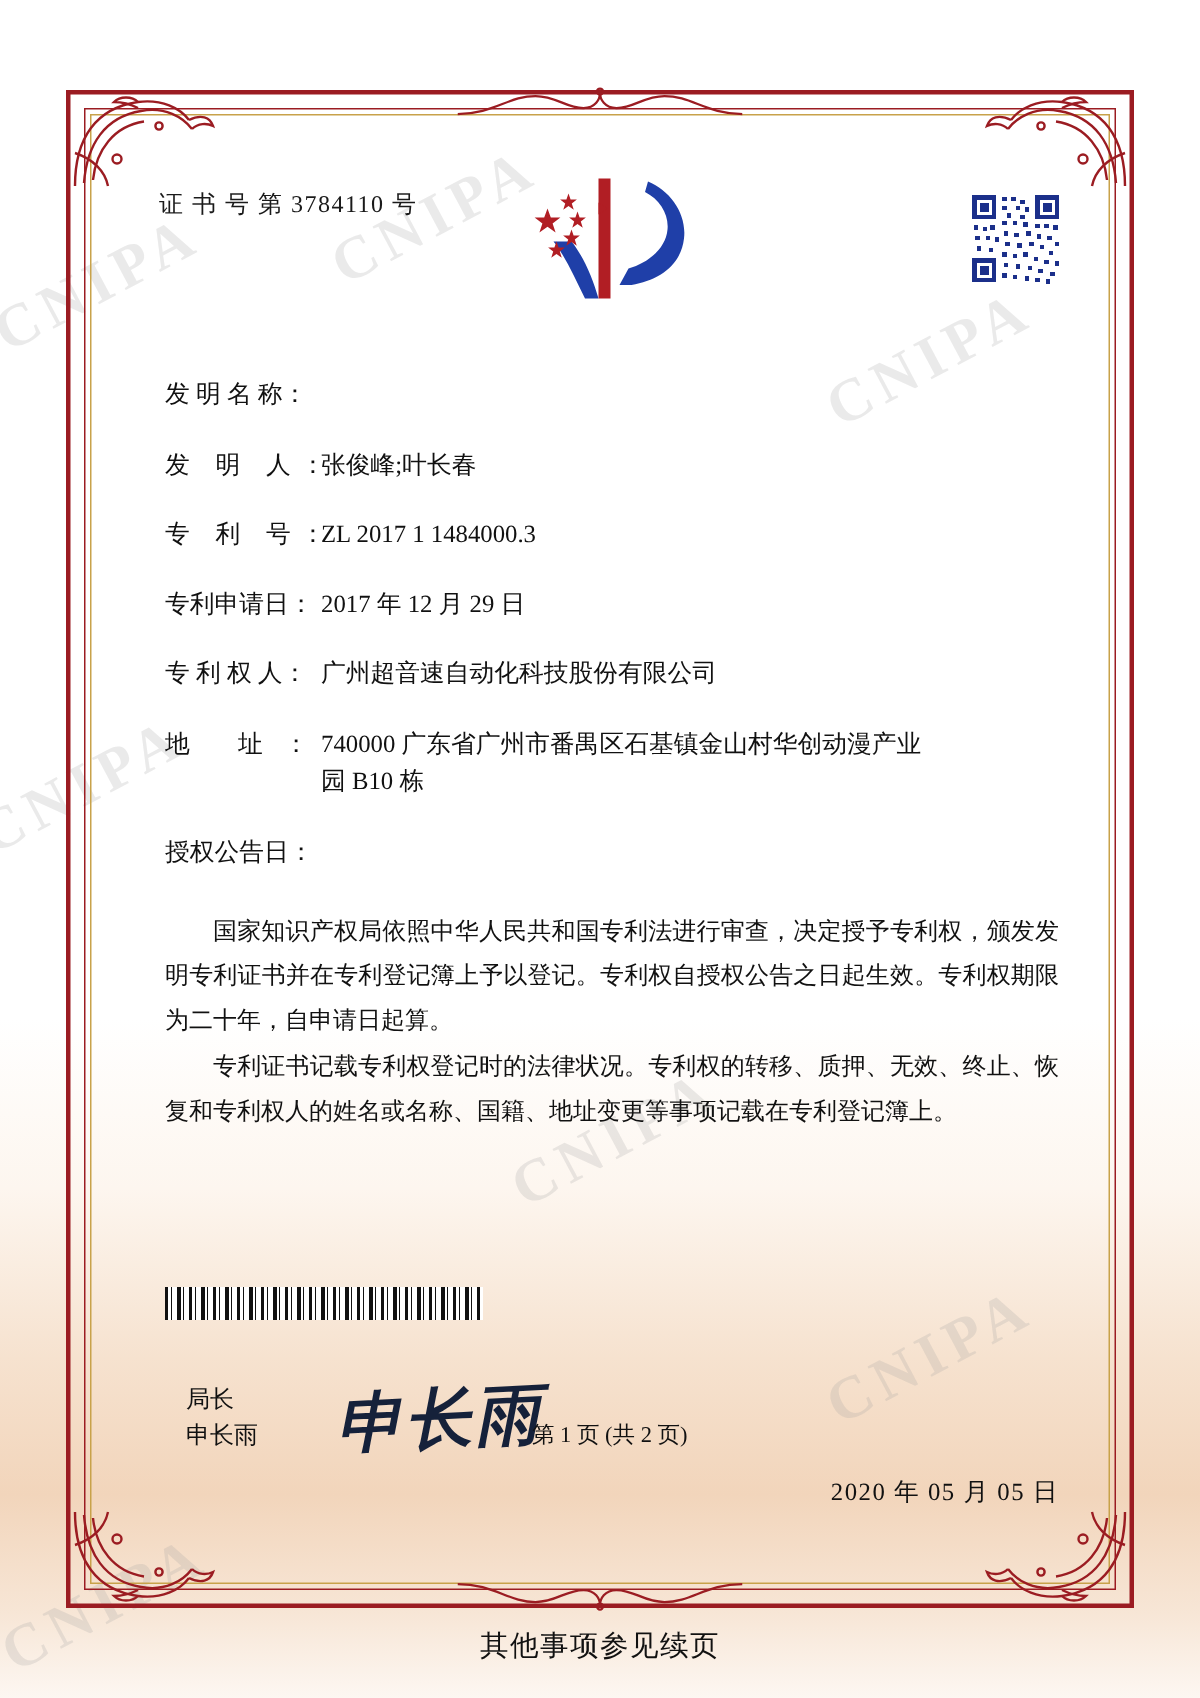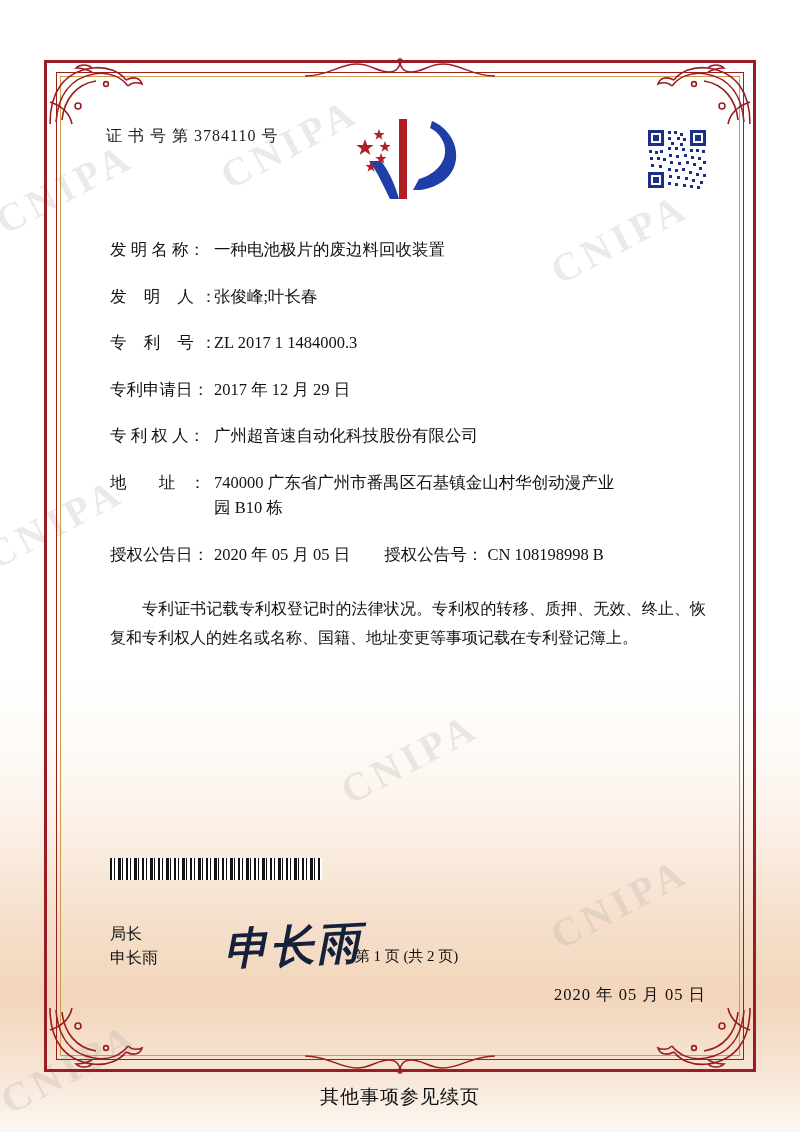--- a/index.html
+++ b/index.html
@@ -121,21 +121,21 @@
     font-size: 45px;
     color: #8d1015;
     font-weight: bold;
     letter-spacing: 14px;
     margin-top: 4px;
     text-indent: 14px;
     font-family: "Liberation Serif", "DejaVu Serif", serif;
   }
 
   .fields {
-    margin-top: 28px;
+    margin-top: 40px;
     margin-left: 26px;
     font-size: 16.5px;
     color: #111;
   }
   .field-row {
     display: flex;
     align-items: flex-start;
     margin-bottom: 21px;
     line-height: 1.55;
   }
@@ -180,21 +180,21 @@
     background-image: repeating-linear-gradient(
       to right,
       #111 0px, #111 2px, #fff 2px, #fff 4px,
       #111 4px, #111 5px, #fff 5px, #fff 8px,
       #111 8px, #111 11px, #fff 11px, #fff 12px,
       #111 12px, #111 13px, #fff 13px, #fff 16px);
   }
 
   .signature-block {
     position: absolute;
-    left: 26px;
+    left: 40px;
     bottom: 62px;
     font-size: 16px;
     line-height: 1.5;
     color: #111;
   }
 
   .sign-script {
     position: absolute;
     left: 140px;
     bottom: 56px;
@@ -401,21 +401,20 @@
           </g>
         </svg>
       </div>
     </div>
 
 
     <div class="fields">
 
       <div class="field-row">
         <div class="field-label">发 明 名 称：</div>
-        <div class="field-value">一种电池极片的废边料回收装置</div>
       </div>
 
       <div class="field-row">
         <div class="field-label sp1">发 明 人：</div>
         <div class="field-value">张俊峰;叶长春</div>
       </div>
 
       <div class="field-row">
         <div class="field-label sp1">专 利 号：</div>
         <div class="field-value">ZL 2017 1 1484000.3</div>
@@ -434,30 +433,26 @@
       <div class="field-row">
         <div class="field-label sp2">地 址：</div>
         <div class="field-value">
           <span>740000 广东省广州市番禺区石基镇金山村华创动漫产业</span>
           <span class="line2">园 B10 栋</span>
         </div>
       </div>
 
       <div class="field-row inline2">
         <div class="field-label">授权公告日：</div>
-        <div class="field-value">
-          <span>2020 年 05 月 05 日</span>
-          <span class="second-label">授权公告号：</span>
-          <span>CN 108198998 B</span>
-        </div>
       </div>
 
     </div>
 
     <div class="paragraphs">
+      <p>国家知识产权局依照中华人民共和国专利法进行审查，决定授予专利权，颁发发明专利证书并在专利登记簿上予以登记。专利权自授权公告之日起生效。专利权期限为二十年，自申请日起算。</p>
       <p>专利证书记载专利权登记时的法律状况。专利权的转移、质押、无效、终止、恢复和专利权人的姓名或名称、国籍、地址变更等事项记载在专利登记簿上。</p>
     </div>
 
     <div class="barcode"></div>
 
     <div class="signature-block">
       <div>局长</div>
       <div>申长雨</div>
     </div>
 

